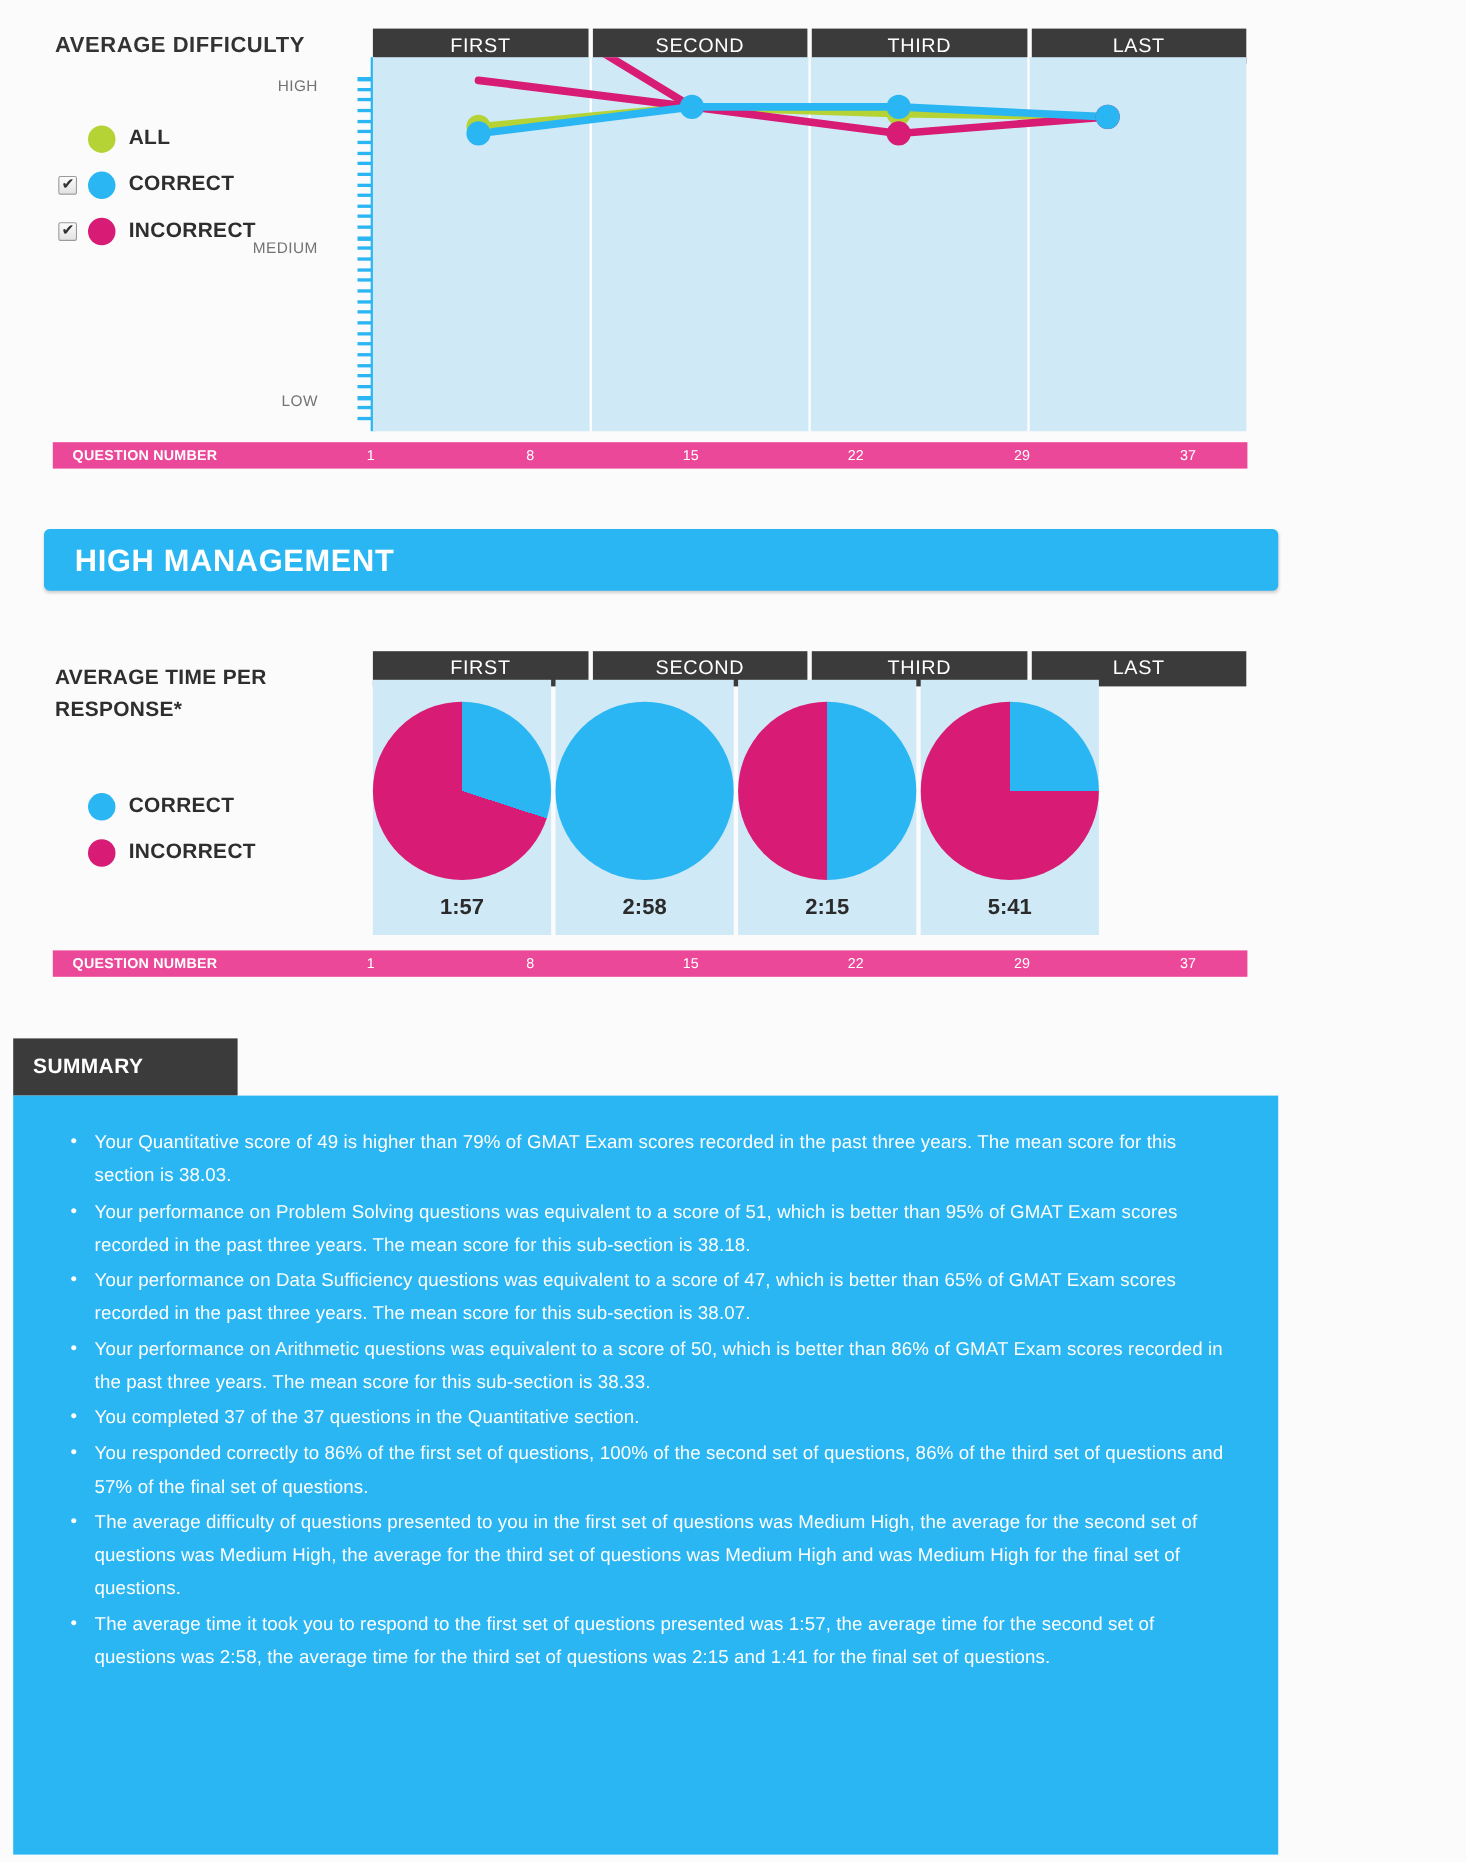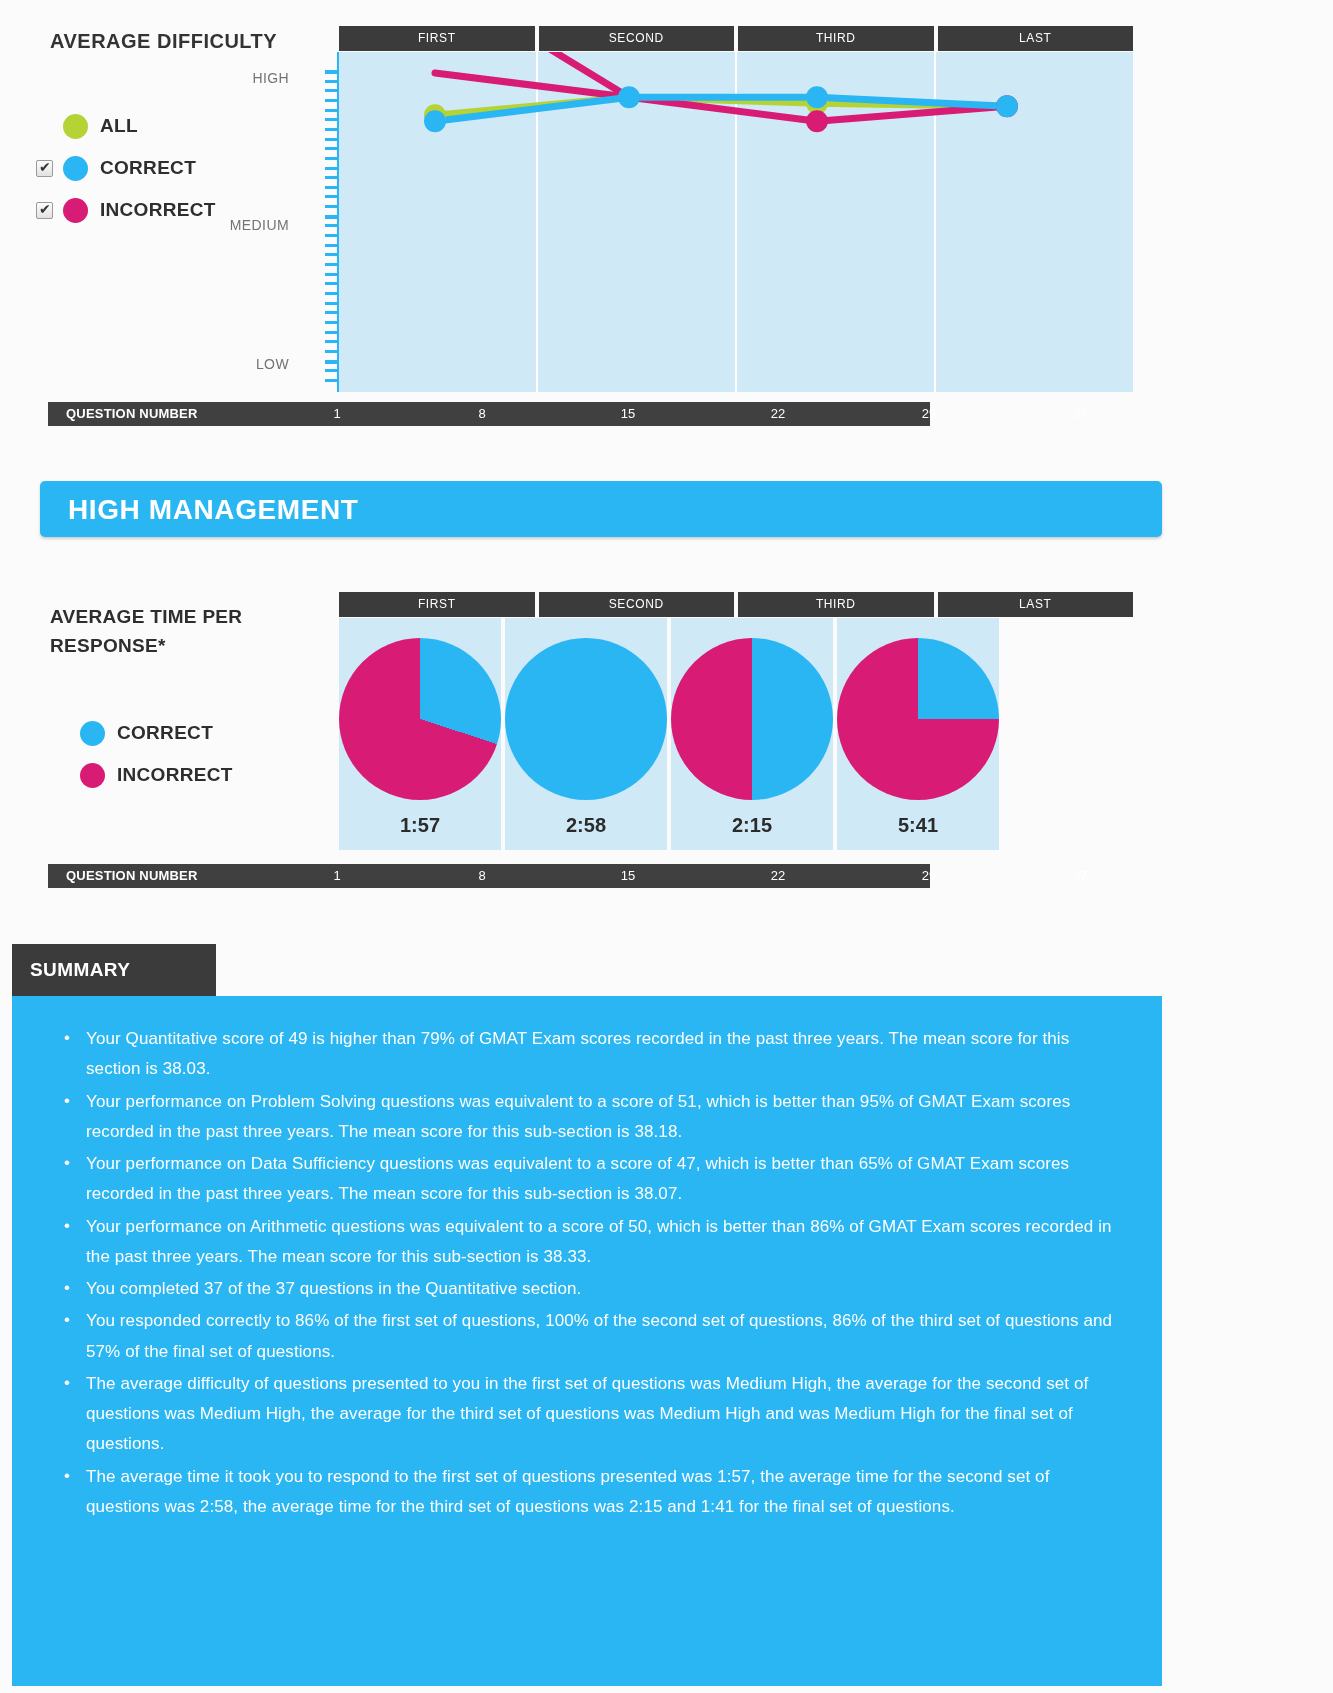--- a/index.html
+++ b/index.html
@@ -8,33 +8,33 @@
     background: #fbfbfb;
     font-family: "Liberation Sans", sans-serif;
     overflow: hidden;
   }
   .page { position: relative; width: 1333px; height: 1693px; }
 
   
   .quartile-bar { display: flex; gap: 4px; }
   .quartile-cell {
     flex: 1; background: #3b3b3b; color: #ffffff;
-    font-size: 12px; letter-spacing: .6px;
+    font-size: 18px; letter-spacing: .6px;
     text-align: center; padding: 5px 0 6px;
     font-family: "Liberation Sans", sans-serif;
   }
 
   
   .diff-section { position: absolute; left: 0; top: 0; width: 1333px; height: 440px; }
   .diff-title {
     position: absolute; left: 50px; top: 30px;
     font-size: 20px; font-weight: bold; color: #333;
     letter-spacing: .5px;
   }
-  .legend { position: absolute; left: 36px; top: 105px; }
+  .legend { position: absolute; left: 53px; top: 105px; }
   .legend-row { display: flex; align-items: center; height: 42px; }
   .legend-check {
     width: 17px; height: 17px; border: 1px solid #9a9a9a;
     background: linear-gradient(#fdfdfd,#e2e2e2); border-radius: 2px;
     margin-right: 10px; position: relative; flex: 0 0 auto;
   }
   .legend-check.checked::after {
     content: "\2714"; position: absolute; left: 2px; top: -2px;
     font-size: 14px; color: #333;
   }
@@ -56,22 +56,22 @@
   .y-axis { position: absolute; left: 325px; top: 52px; width: 16px; height: 340px; }
   .y-tick { position: absolute; left: 0; width: 14px; height: 3px; background: #29b6f2; }
   .y-tick.major { width: 16px; height: 4px; }
   .y-axis-line { position: absolute; right: 0; top: 0; width: 4px; height: 100%; background: #29b6f2; }
   .y-label {
     position: absolute; right: 1044px; font-size: 14px; color: #737373;
     white-space: nowrap; letter-spacing: .4px;
   }
 
   .qnum-bar {
-    position: absolute; left: 48px; width: 882px; height: 24px;
-    background: #404040; color: #fff;
+    position: absolute; left: 48px; width: 1086px; height: 24px;
+    background: #ec4899; color: #fff;
   }
   .qnum-title {
     position: absolute; left: 18px; top: 4px; font-size: 13px;
     font-weight: bold; letter-spacing: .2px;
   }
   .qnum-tick { position: absolute; top: 4px; font-size: 13px; transform: translateX(-50%); }
 
   
   .tm-banner {
     position: absolute; left: 40px; top: 481px; width: 1122px; height: 56px;

